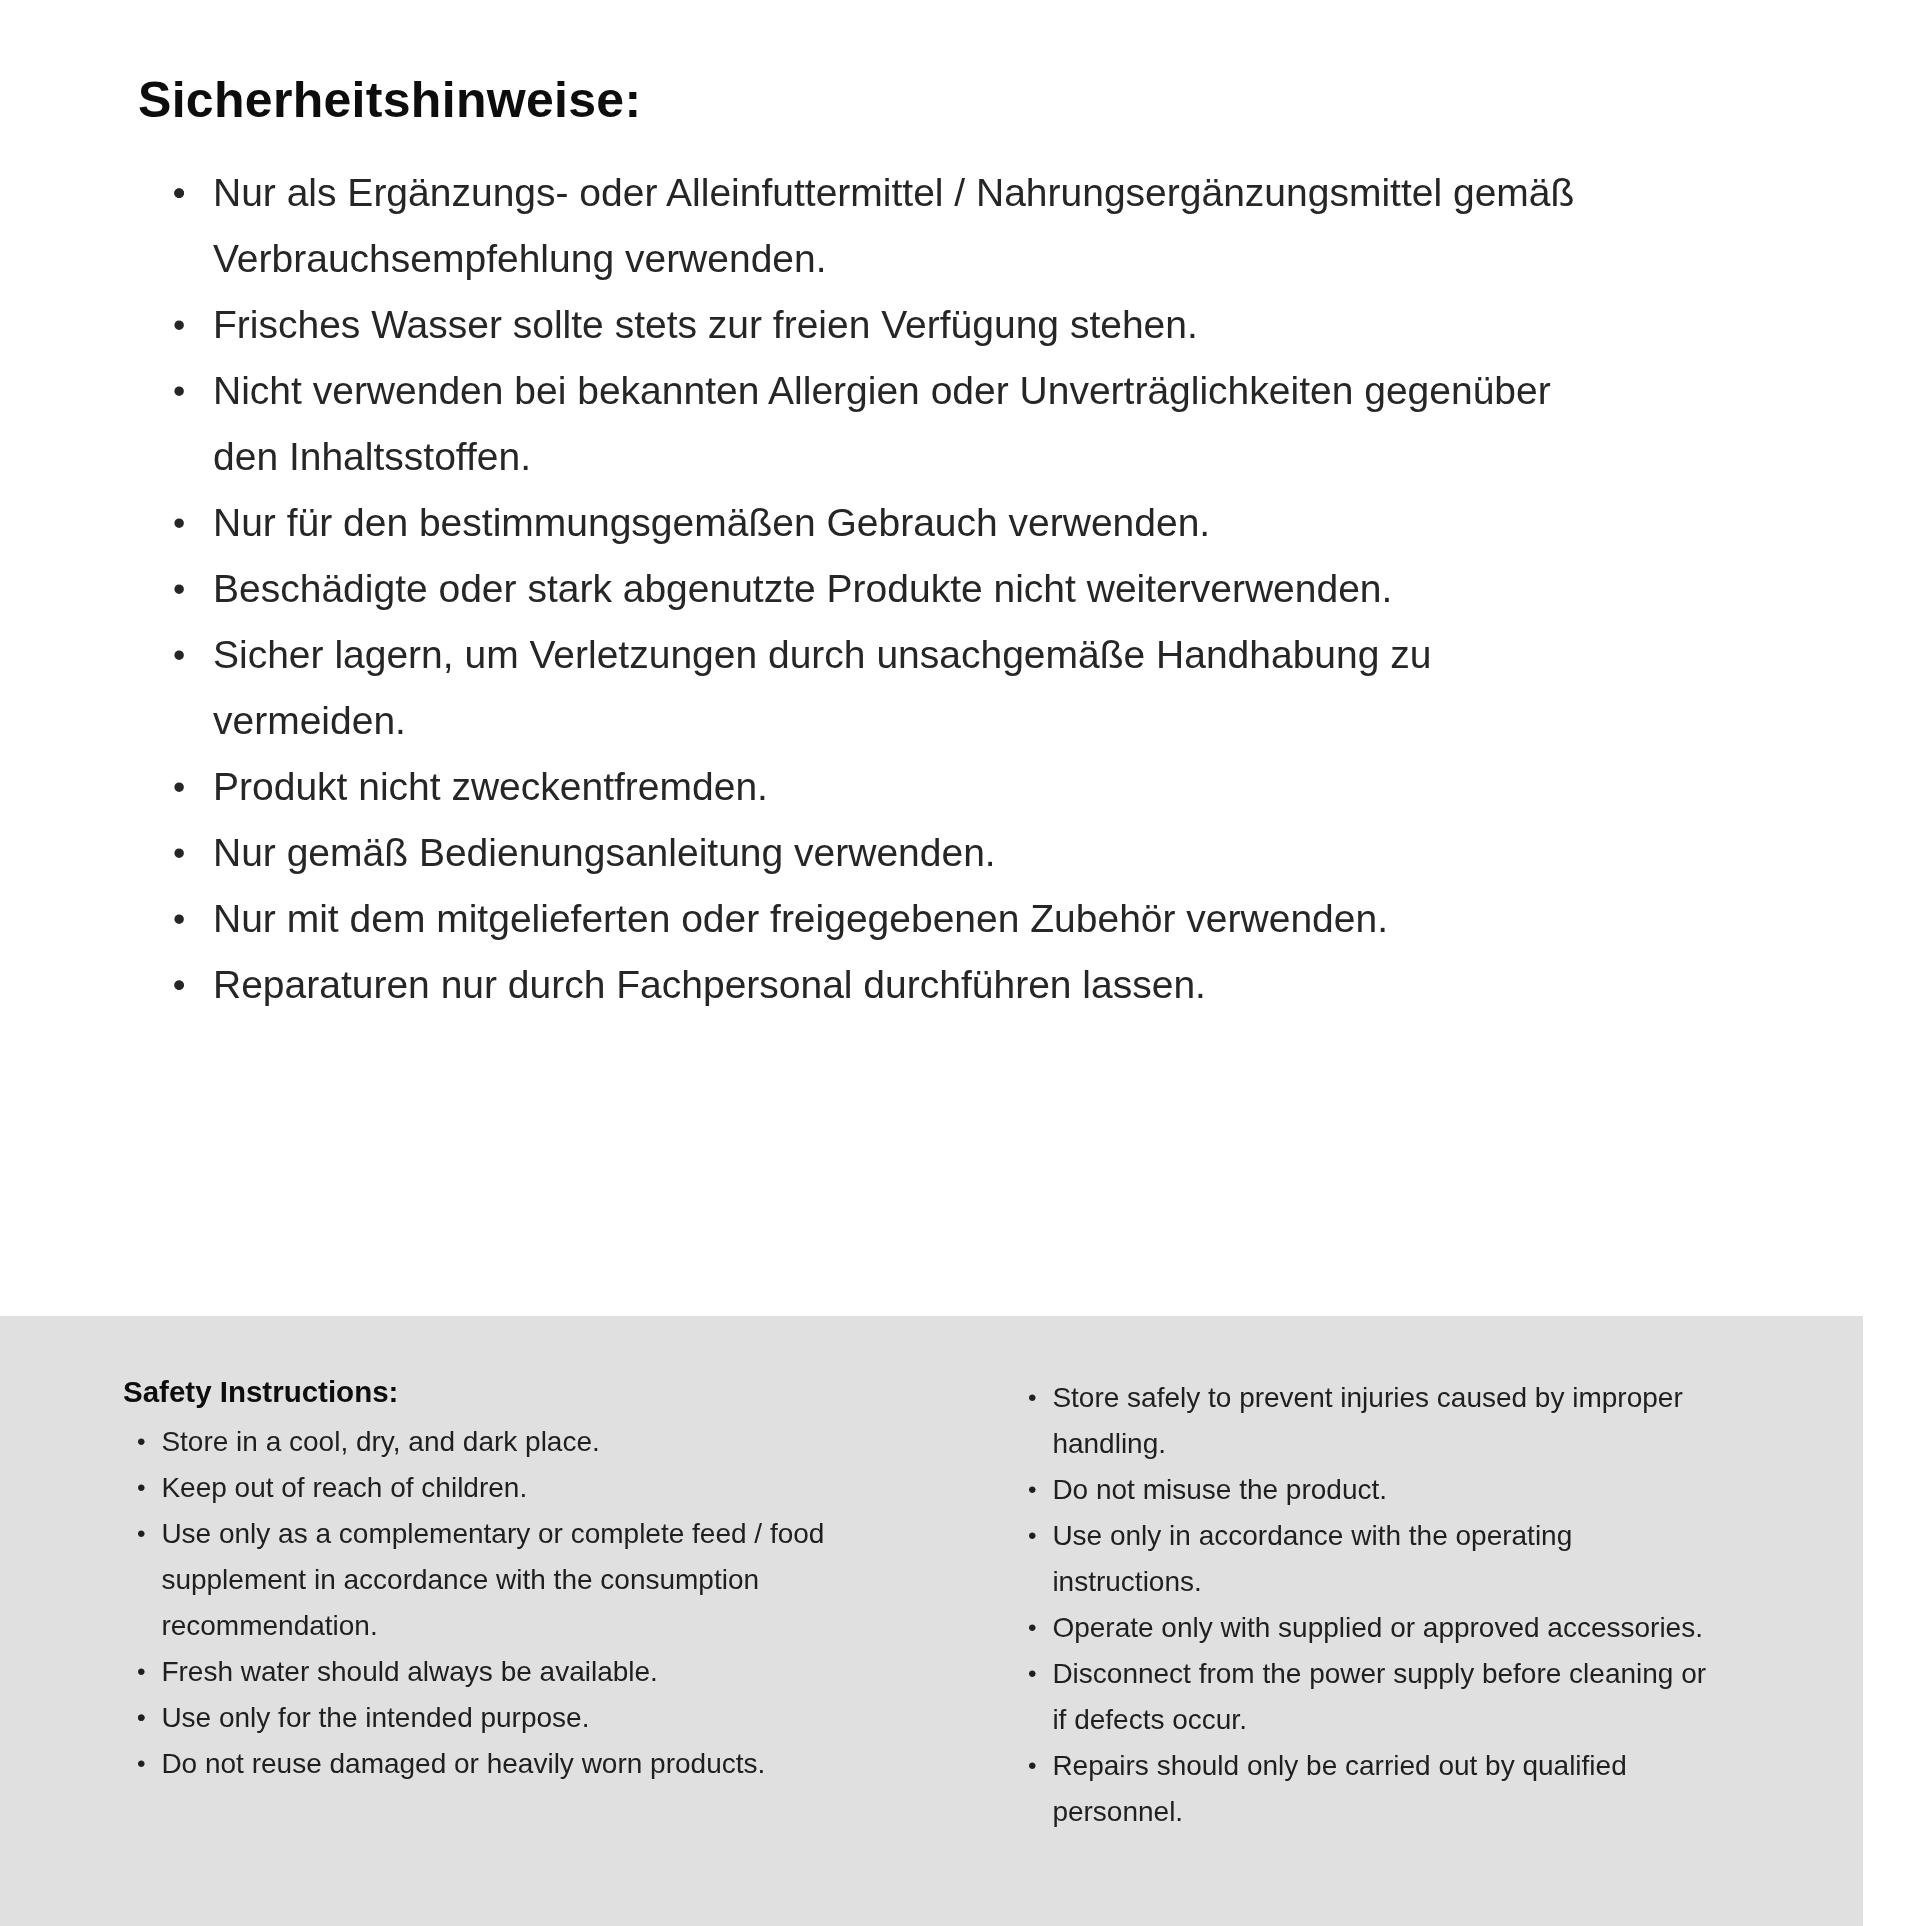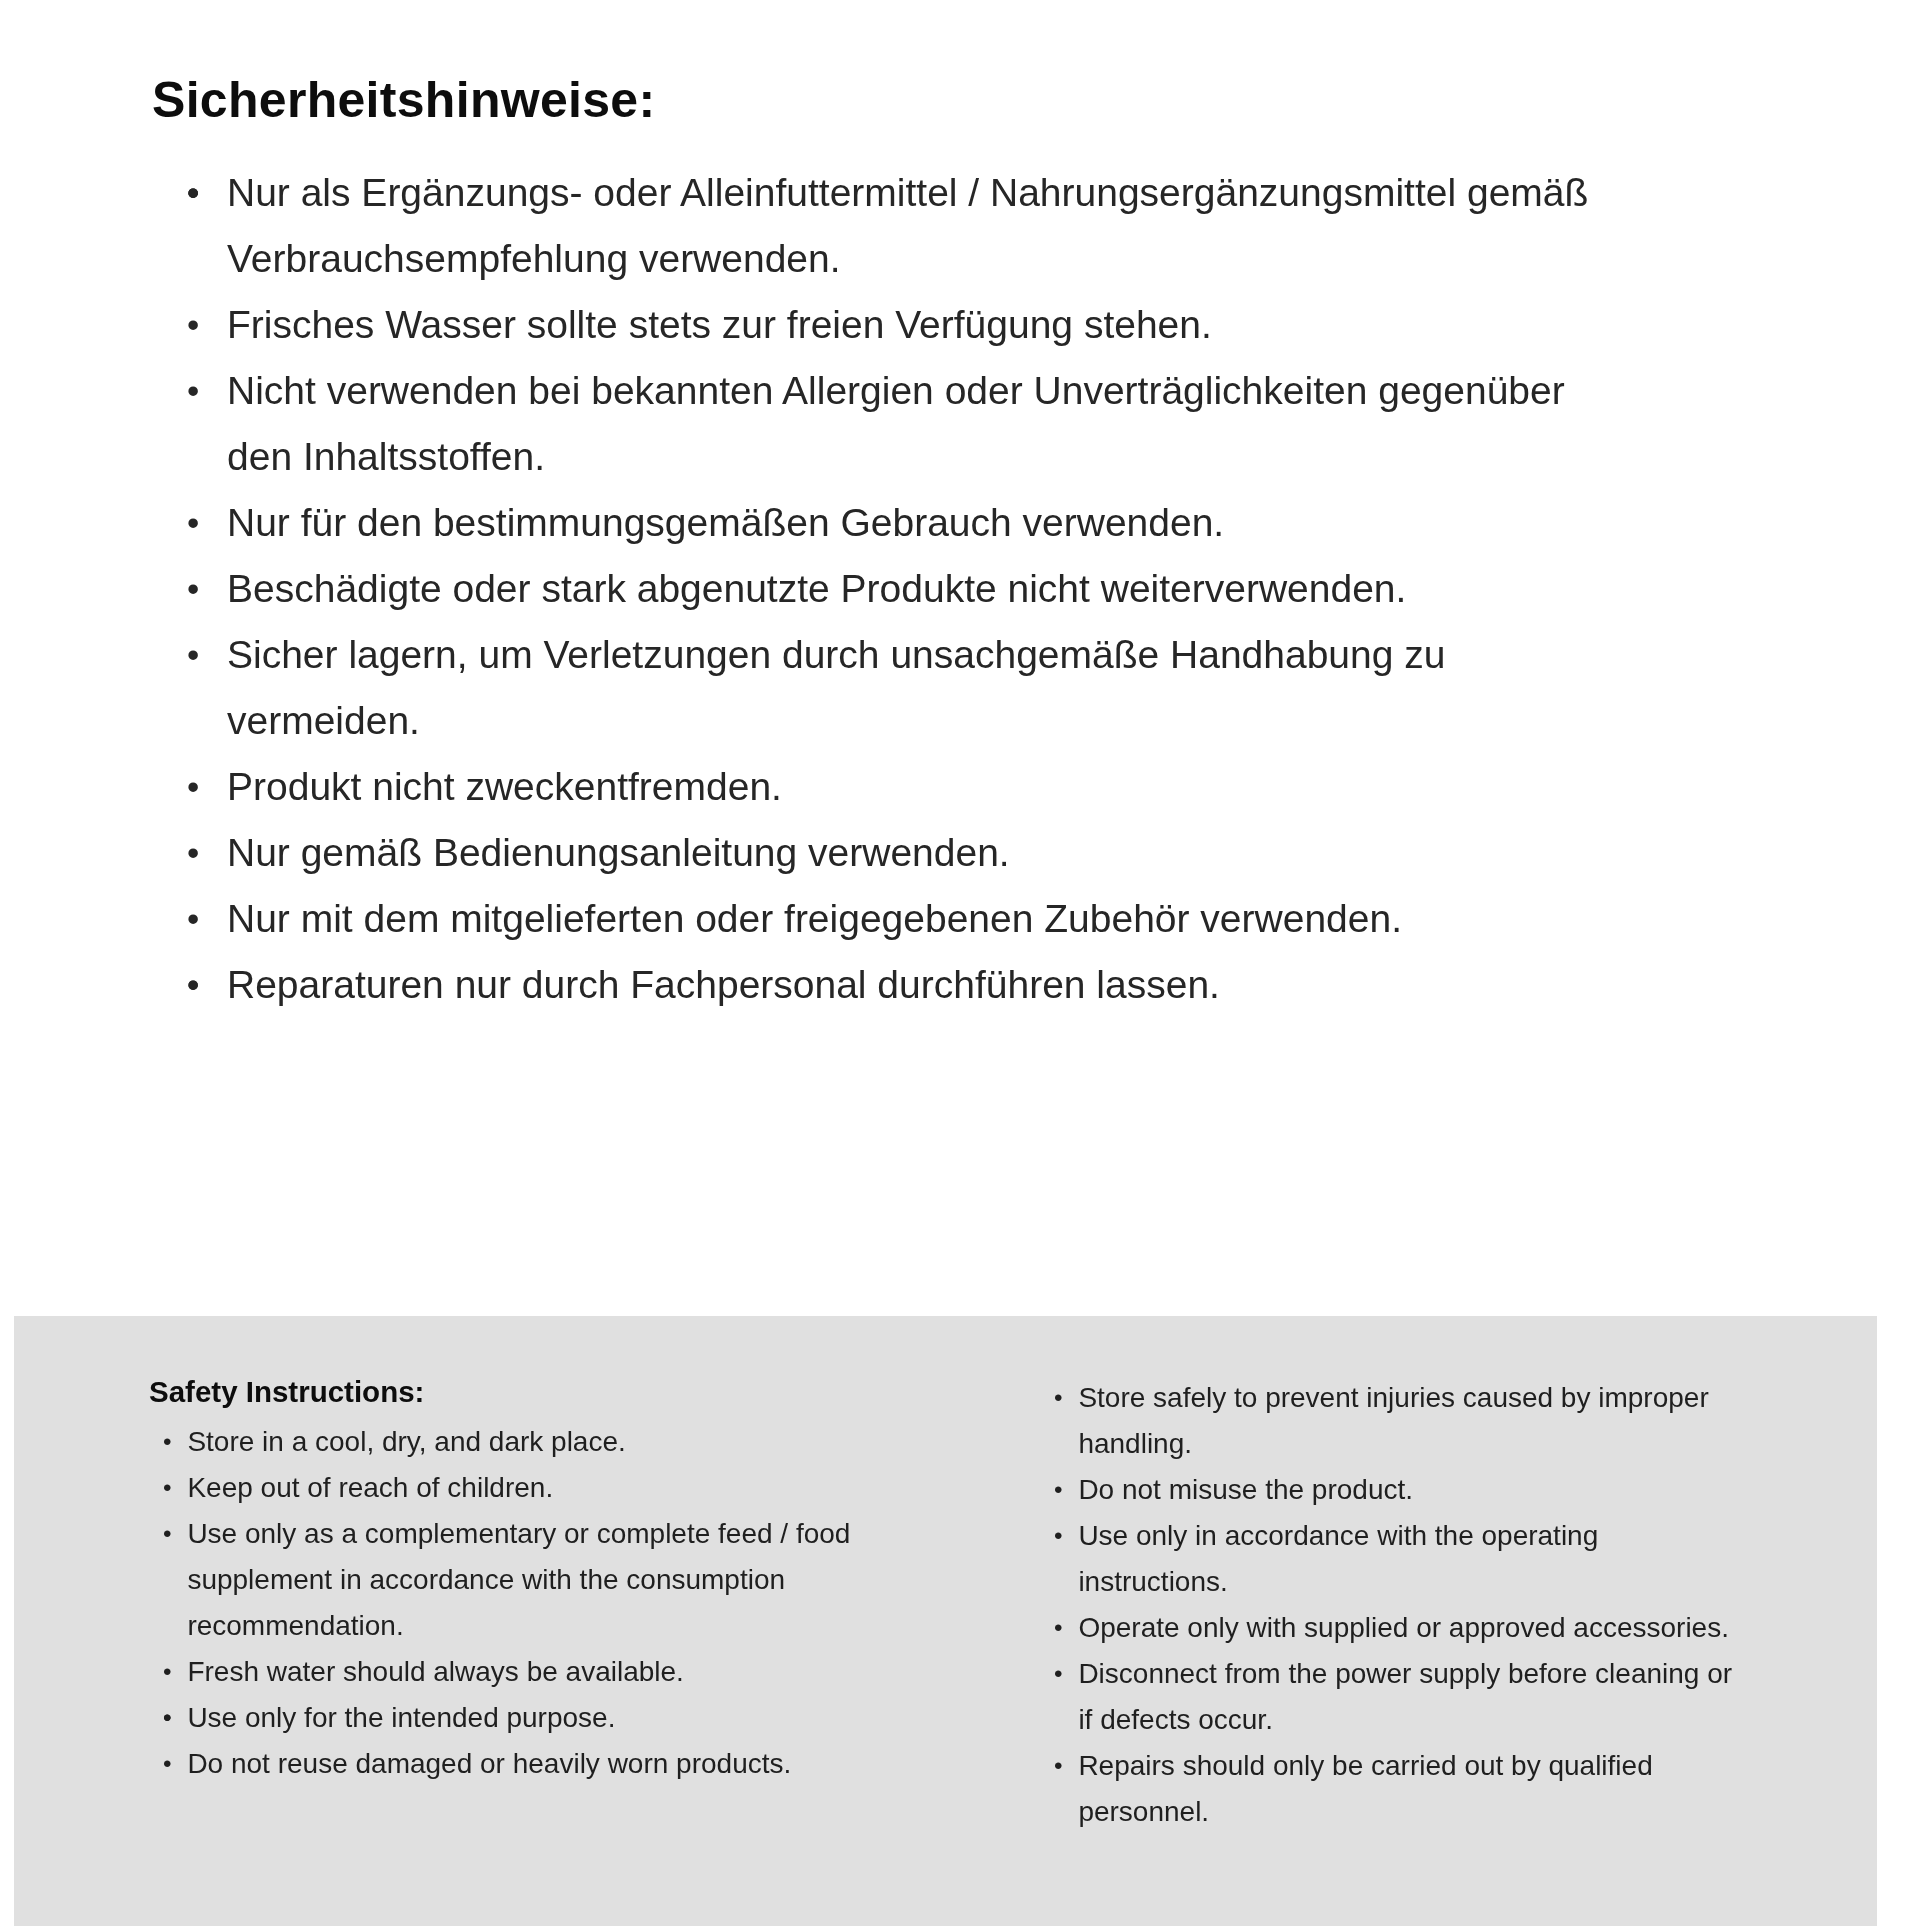--- a/index.html
+++ b/index.html
@@ -4,21 +4,20 @@
 <style>
   html, body { margin: 0; padding: 0; background: #ffffff; }
   .page {
     position: relative;
     width: 1863px;
     height: 1926px;
     background: #ffffff;
     font-family: "Liberation Sans", "DejaVu Sans", sans-serif;
     color: #1f1f1f;
     overflow: hidden;
-    margin-left: 14px;
   }
 
   
   .german-section {
     box-sizing: border-box;
     height: 1316px;
     padding: 71px 77px 0 138px;
   }
   .german-title {
     margin: 0 0 31px 0;
@@ -48,20 +47,21 @@
   }
 
   
   .english-section {
     box-sizing: border-box;
     height: 610px;
     background: #e0e0e0;
     padding: 59px 90px 0 135px;
     display: flex;
     align-items: flex-start;
+    justify-content: flex-end;
   }
   .col-left  { width: 738px; margin-right: 167px; flex: none; }
   .col-right { width: 745px; flex: none; }
 
   .english-title {
     margin: 0 0 10.3px 0;
     font-size: 29.5px;
     font-weight: 700;
     color: #0d0d0d;
   }

